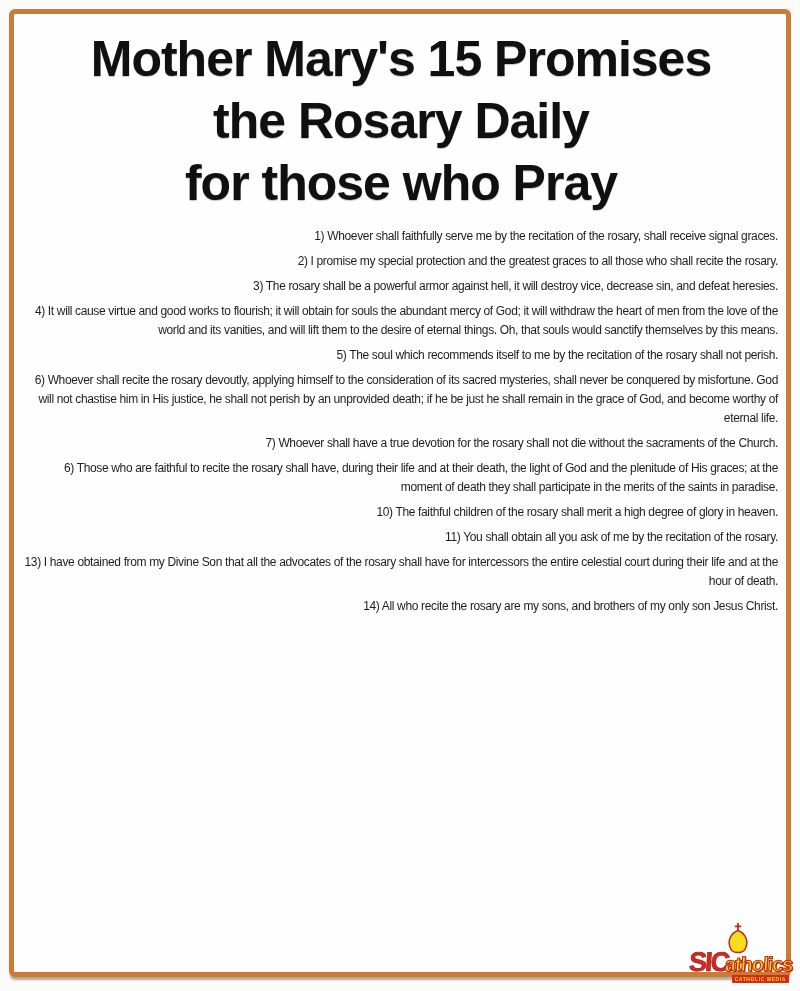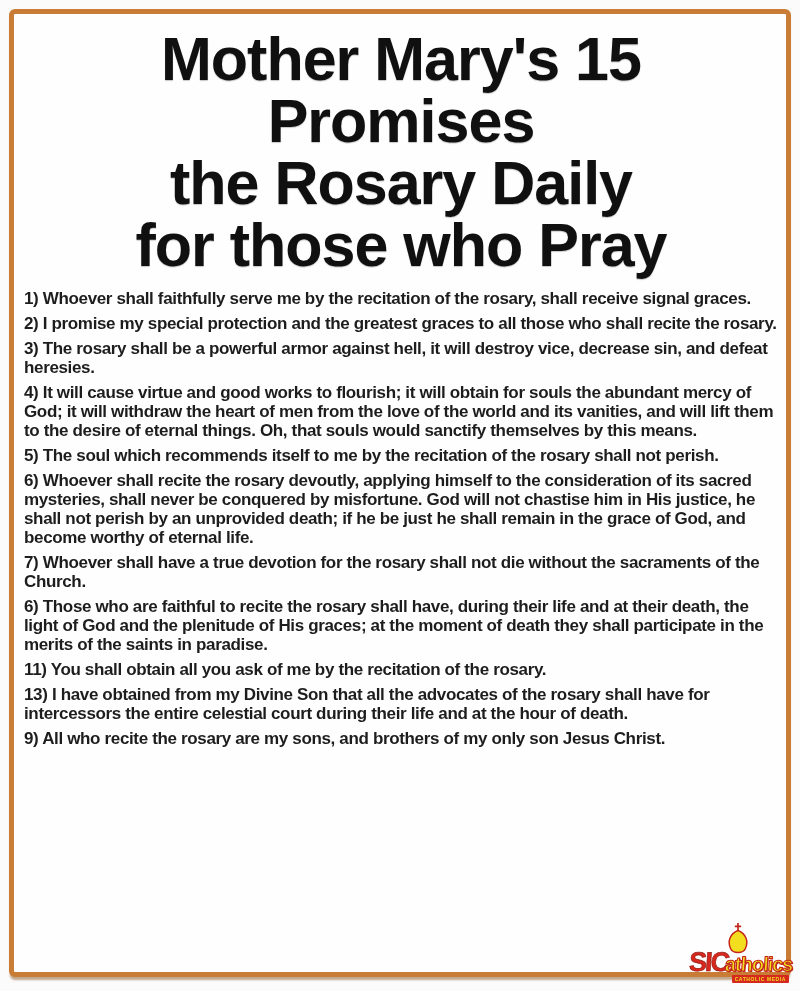--- a/index.html
+++ b/index.html
@@ -23,35 +23,36 @@
     background:#fefefe;
     border:5px solid var(--border);
     border-radius:6px;
     box-shadow:0 4px 2px -1px rgba(145,98,48,.55);
     padding:14px 6px 0 8px;
   }
   .title{
     text-align:center;
     color:var(--title);
     font-weight:bold;
-    font-size:61px;
+    font-size:50px;
     line-height:62px;
     letter-spacing:-1px;
     text-shadow:0 1px 1px rgba(0,0,0,.22);
   }
   .promises{
     margin:13px 2px 0 2px;
   }
   .promise{
     color:var(--text);
-    font-weight:bold;
-    font-size:17px;
+    font-weight:normal;
+    font-size:12px;
     line-height:19px;
     letter-spacing:-0.35px;
     margin-bottom:6px;
+    text-align:right;
   }
   
   .logo{
     position:absolute;
     right:11px; bottom:9px;
     width:100px; height:48px;
     z-index:5;
   }
   .dome{
     position:absolute;
@@ -109,23 +110,24 @@
 
   <div class="promises">
     <p class="promise">1) Whoever shall faithfully serve me by the recitation of the rosary, shall receive signal graces.</p>
     <p class="promise">2) I promise my special protection and the greatest graces to all those who shall recite the rosary.</p>
     <p class="promise">3) The rosary shall be a powerful armor against hell, it will destroy vice, decrease sin, and defeat heresies.</p>
     <p class="promise">4) It will cause virtue and good works to flourish; it will obtain for souls the abundant mercy of God; it will withdraw the heart of men from the love of the world and its vanities, and will lift them to the desire of eternal things. Oh, that souls would sanctify themselves by this means.</p>
     <p class="promise">5) The soul which recommends itself to me by the recitation of the rosary shall not perish.</p>
     <p class="promise">6) Whoever shall recite the rosary devoutly, applying himself to the consideration of its sacred mysteries, shall never be conquered by misfortune. God will not chastise him in His justice, he shall not perish by an unprovided death; if he be just he shall remain in the grace of God, and become worthy of eternal life.</p>
     <p class="promise">7) Whoever shall have a true devotion for the rosary shall not die without the sacraments of the Church.</p>
     <p class="promise">6) Those who are faithful to recite the rosary shall have, during their life and at their death, the light of God and the plenitude of His graces; at the moment of death they shall participate in the merits of the saints in paradise.</p>
+    <p class="promise">10) The faithful children of the rosary shall merit a high degree of glory in heaven.</p>
     <p class="promise">11) You shall obtain all you ask of me by the recitation of the rosary.</p>
     <p class="promise">13) I have obtained from my Divine Son that all the advocates of the rosary shall have for intercessors the entire celestial court during their life and at the hour of death.</p>
-    <p class="promise">9) All who recite the rosary are my sons, and brothers of my only son Jesus Christ.</p>
+    <p class="promise">14) All who recite the rosary are my sons, and brothers of my only son Jesus Christ.</p>
   </div>
 
 </div>
 
 <div class="logo">
   <svg class="dome" viewBox="0 0 24 34" aria-hidden="true">
     <path d="M12 1 v7 M9 4.2 h6" stroke="#C3271B" stroke-width="1.6" fill="none"></path>
     <path d="M12 8 C20 11 22 19 19 25 C17 30 7 30 5 25 C2 19 4 11 12 8 Z" fill="#F2DE1E" stroke="#C3271B" stroke-width="1.4"></path>
   </svg>
   <div class="logo-text">

